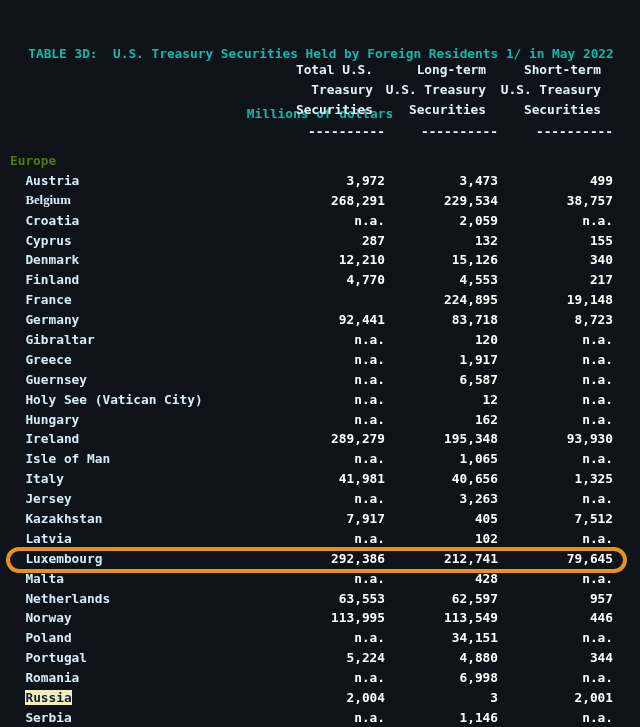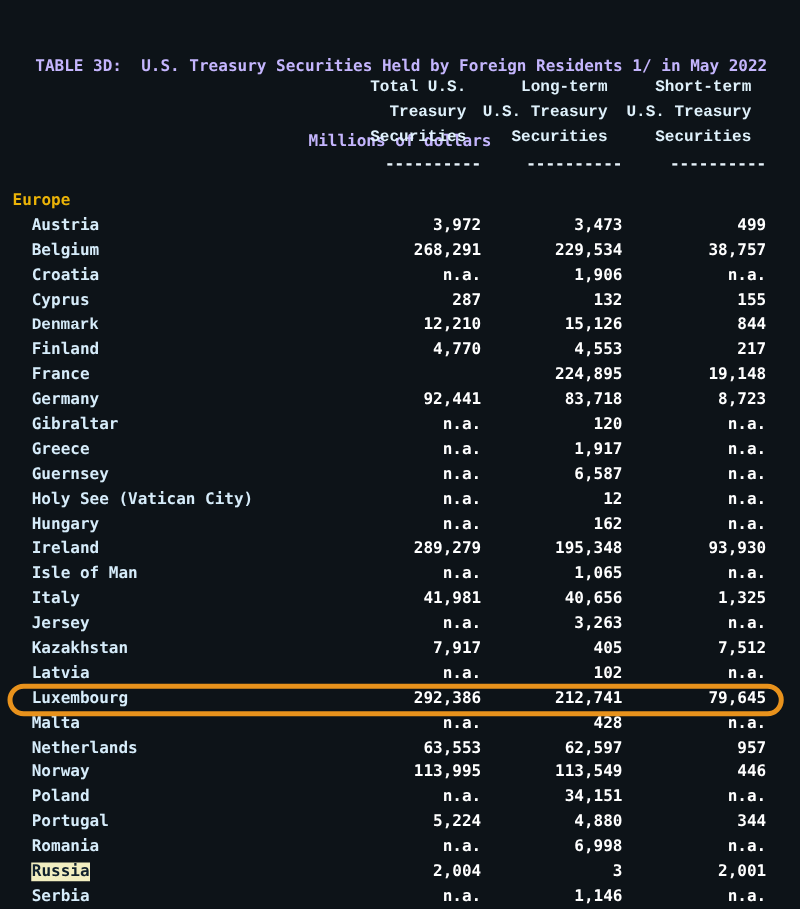--- a/index.html
+++ b/index.html
@@ -21,38 +21,37 @@
     background: #0d1318;
   }
 
   
   .title-block {
     position: absolute;
     left: 0;
     top: 4px;
     width: 640px;
     text-align: center;
-    color: #c4b5fd;
+    color: #14b8a6;
     font-size: 12.8px;
     font-weight: bold;
     line-height: 19.9px;
     letter-spacing: 0px;
     white-space: pre;
   }
   .title-line-1 { padding-left: 2px; }
   .title-line-2 { }
 
   
   .col-headers {
     position: absolute;
     left: 0;
     top: 60px;
     width: 628px;
     height: 60px;
-    font-family: Liberation Mono, monospace;
   }
   .hdr-col {
     position: absolute;
     top: 0;
     text-align: right;
     color: #dff1fb;
     font-size: 12.8px;
     font-weight: bold;
     line-height: 19.9px;
     white-space: pre;
@@ -115,21 +114,21 @@
     text-align: right;
     color: #ffffff;
     font-size: 12.8px;
     font-weight: bold;
     white-space: pre;
   }
   .num-0 { right: 255px; width: 200px; }
   .num-1 { right: 142px; width: 200px; }
   .num-2 { right: 27px;  width: 200px; }
 
-  .trow.is-group .cell-label { color: #eab308; }
+  .trow.is-group .cell-label { color: #4d7c0f; }
 
   
   .highlight-box {
     position: absolute;
     left: 6px;
     top: 547px;
     width: 621px;
     height: 26px;
     border: 4px solid #e8921c;
     border-radius: 13px;
@@ -155,24 +154,24 @@
 
   <div class="rules">
       <div class="rule rule-0">----------</div>
       <div class="rule rule-1">----------</div>
       <div class="rule rule-2">----------</div>
     </div>
 
   <div class="table-body">
       <div class="trow is-group"><div class="cell-label" style="padding-left: 0px;">Europe</div></div>
       <div class="trow"><div class="cell-label" style="padding-left: 15.4px;">Austria</div><div class="cell-num num-0">3,972</div><div class="cell-num num-1">3,473</div><div class="cell-num num-2">499</div></div>
-      <div class="trow"><div class="cell-label" style="padding-left: 15.4px;">Belgium</div><div class="cell-num num-0">268,291</div><div class="cell-num num-1">229,534</div><div class="cell-num num-2">38,757</div></div>
-      <div class="trow"><div class="cell-label" style="padding-left: 15.4px;">Croatia</div><div class="cell-num num-0">n.a.</div><div class="cell-num num-1">1,906</div><div class="cell-num num-2">n.a.</div></div>
+      <div class="trow"><div class="cell-label" style="padding-left: 15.4px; font-family: Liberation Serif, serif;">Belgium</div><div class="cell-num num-0">268,291</div><div class="cell-num num-1">229,534</div><div class="cell-num num-2">38,757</div></div>
+      <div class="trow"><div class="cell-label" style="padding-left: 15.4px;">Croatia</div><div class="cell-num num-0">n.a.</div><div class="cell-num num-1">2,059</div><div class="cell-num num-2">n.a.</div></div>
       <div class="trow"><div class="cell-label" style="padding-left: 15.4px;">Cyprus</div><div class="cell-num num-0">287</div><div class="cell-num num-1">132</div><div class="cell-num num-2">155</div></div>
-      <div class="trow"><div class="cell-label" style="padding-left: 15.4px; font-family: Liberation Mono, monospace;">Denmark</div><div class="cell-num num-0">12,210</div><div class="cell-num num-1">15,126</div><div class="cell-num num-2">844</div></div>
+      <div class="trow"><div class="cell-label" style="padding-left: 15.4px;">Denmark</div><div class="cell-num num-0">12,210</div><div class="cell-num num-1">15,126</div><div class="cell-num num-2">340</div></div>
       <div class="trow"><div class="cell-label" style="padding-left: 15.4px;">Finland</div><div class="cell-num num-0">4,770</div><div class="cell-num num-1">4,553</div><div class="cell-num num-2">217</div></div>
       <div class="trow"><div class="cell-label" style="padding-left: 15.4px;">France</div><div class="cell-num num-1">224,895</div><div class="cell-num num-2">19,148</div></div>
       <div class="trow"><div class="cell-label" style="padding-left: 15.4px;">Germany</div><div class="cell-num num-0">92,441</div><div class="cell-num num-1">83,718</div><div class="cell-num num-2">8,723</div></div>
       <div class="trow"><div class="cell-label" style="padding-left: 15.4px;">Gibraltar</div><div class="cell-num num-0">n.a.</div><div class="cell-num num-1">120</div><div class="cell-num num-2">n.a.</div></div>
       <div class="trow"><div class="cell-label" style="padding-left: 15.4px;">Greece</div><div class="cell-num num-0">n.a.</div><div class="cell-num num-1">1,917</div><div class="cell-num num-2">n.a.</div></div>
       <div class="trow"><div class="cell-label" style="padding-left: 15.4px; text-align: center;">Guernsey</div><div class="cell-num num-0">n.a.</div><div class="cell-num num-1">6,587</div><div class="cell-num num-2">n.a.</div></div>
       <div class="trow"><div class="cell-label" style="padding-left: 15.4px;">Holy See (Vatican City)</div><div class="cell-num num-0">n.a.</div><div class="cell-num num-1">12</div><div class="cell-num num-2">n.a.</div></div>
       <div class="trow"><div class="cell-label" style="padding-left: 15.4px;">Hungary</div><div class="cell-num num-0">n.a.</div><div class="cell-num num-1">162</div><div class="cell-num num-2">n.a.</div></div>
       <div class="trow"><div class="cell-label" style="padding-left: 15.4px; text-align: center;">Ireland</div><div class="cell-num num-0">289,279</div><div class="cell-num num-1">195,348</div><div class="cell-num num-2">93,930</div></div>
       <div class="trow"><div class="cell-label" style="padding-left: 15.4px;">Isle of Man</div><div class="cell-num num-0">n.a.</div><div class="cell-num num-1">1,065</div><div class="cell-num num-2">n.a.</div></div>

